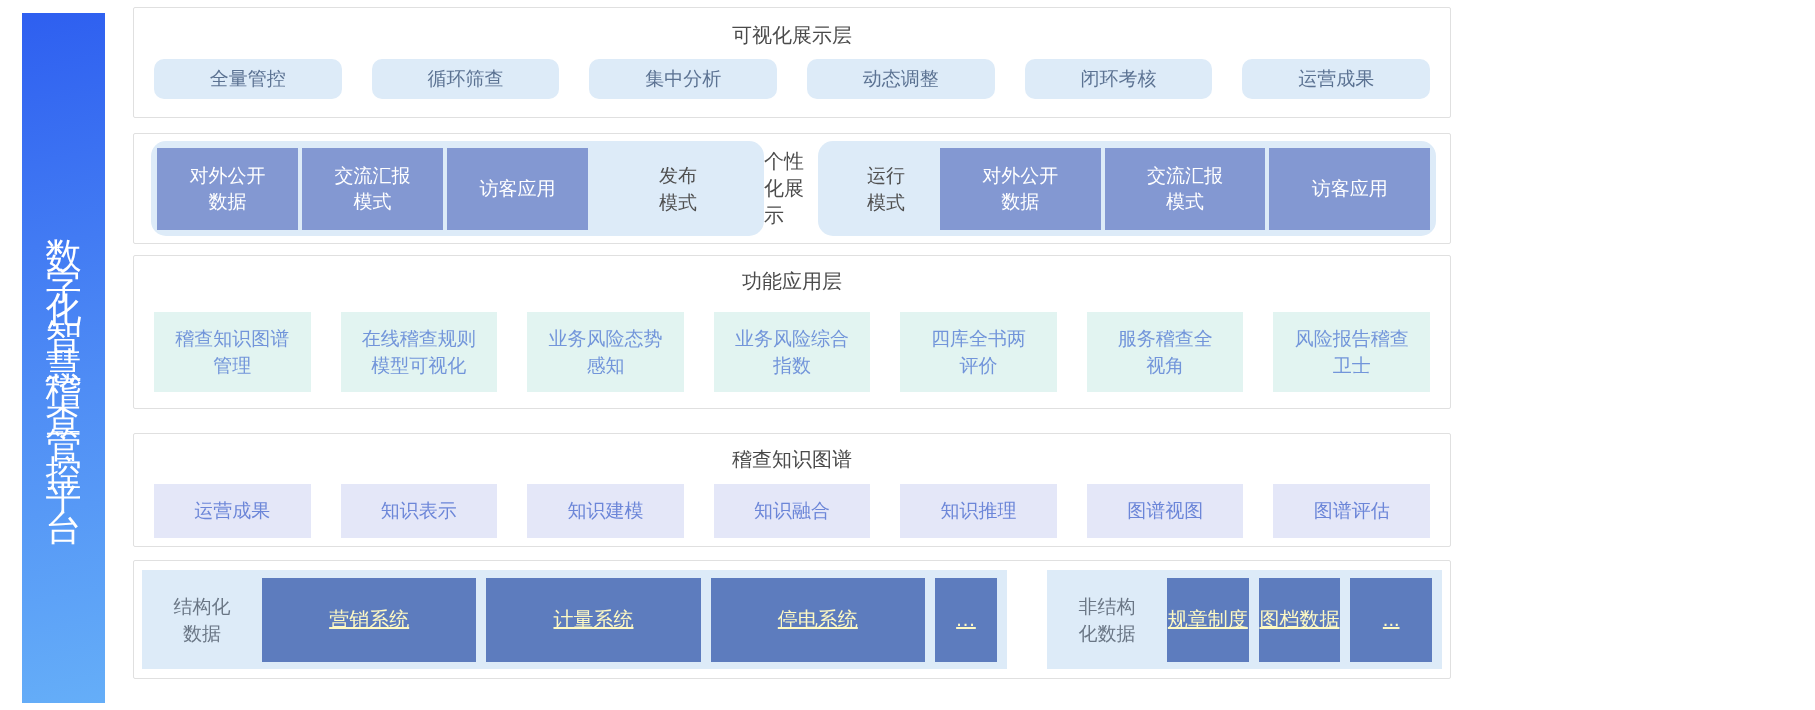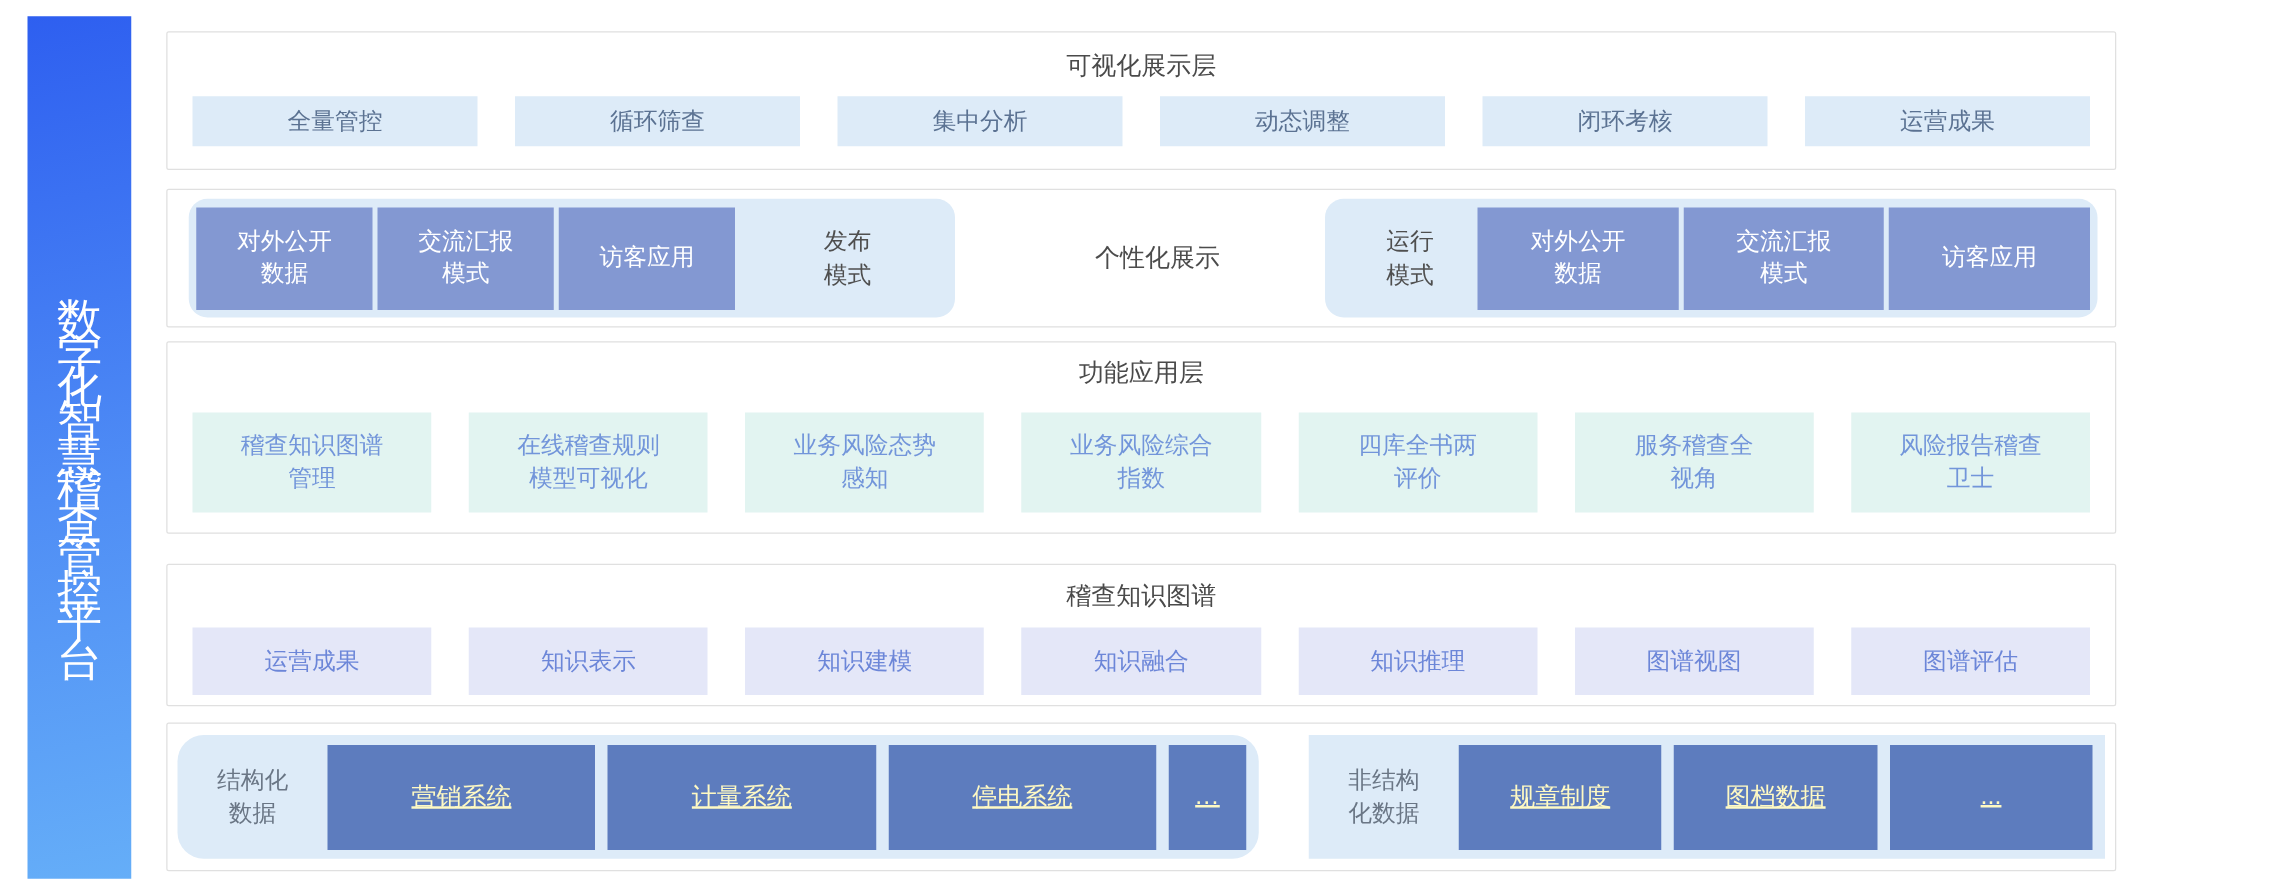--- a/index.html
+++ b/index.html
@@ -12,35 +12,35 @@
     position:absolute;left:22px;top:13px;width:83px;height:690px;
     background:linear-gradient(168deg,#2e5ff0 0%,#4f8df5 55%,#65aef8 100%);
     display:flex;align-items:center;justify-content:center;
   }
   .sidebar-text{
     writing-mode:vertical-rl;text-orientation:upright;
     color:#ffffff;font-size:36px;letter-spacing:27px;font-weight:500;
     line-height:1;white-space:nowrap;
   }
   
-  .main{position:absolute;left:133px;top:25px;width:1560px;display:flex;flex-direction:column;}
+  .main{position:absolute;left:133px;top:7px;width:1318px;display:flex;flex-direction:column;}
   .card{
     background:#ffffff;border:1px solid #e0e0e0;border-radius:2px;
     box-sizing:border-box;width:100%;
   }
   .card-title{
     font-size:20px;color:#4a4a4a;text-align:center;line-height:22px;
   }
   .pre{white-space:pre-line;}
   
   .card1{height:111px;margin-bottom:15px;padding-top:16px;}
   .row-boxes{display:flex;gap:30px;padding:0 20px;box-sizing:border-box;margin-top:13px;}
   .box-light{
     flex:1;height:40px;background:#ddebf8;color:#5b7292;font-size:19px;
-    display:flex;align-items:center;justify-content:center;text-align:center;
+    display:flex;align-items:center;justify-content:center;text-align:center;border-radius:10px;
   }
   
   .card2{height:111px;margin-bottom:11px;display:flex;align-items:stretch;padding:7px 14px 7px 17px;}
   .mode-panel{background:#ddebf8;display:flex;align-items:center;box-sizing:border-box;border-radius:15px;}
   .panel-left{width:613px;padding-left:6px;gap:4px;}
   .panel-right{width:618px;padding-right:6px;gap:4px;padding-left:18px;}
   .dark-box{
     background:#8398d2;color:#ffffff;font-size:19px;line-height:26px;
     display:flex;align-items:center;justify-content:center;text-align:center;
     height:82px;box-sizing:border-box;
@@ -48,40 +48,40 @@
   .panel-left .dark-box{width:141px;flex:0 0 141px;}
   .panel-right .dark-box{flex:1 1 0;}
   .mode-label{
     color:#4f4f4f;font-size:19px;line-height:27px;text-align:center;
     display:flex;align-items:center;justify-content:center;
   }
   .panel-left .mode-label{flex:1;}
   .panel-right .mode-label{flex:0 0 100px;}
   .center-label{
     flex:1;display:flex;align-items:center;justify-content:center;
-    font-size:20px;color:#4c4c4c;padding-left:28px;
+    font-size:20px;color:#4c4c4c;
   }
   
   .card3{height:154px;margin-bottom:24px;padding-top:14px;}
   .card3 .row-boxes{margin-top:20px;}
   .box-mint{
     flex:1;height:80px;background:#e2f4f1;color:#7295da;font-size:19px;line-height:27px;
     display:flex;align-items:center;justify-content:center;text-align:center;
   }
   
   .card4{height:114px;margin-bottom:13px;padding-top:14px;}
   .card4 .row-boxes{margin-top:14px;}
   .box-lav{
     flex:1;height:54px;background:#e4e7f8;color:#6c86d8;font-size:19px;
     display:flex;align-items:center;justify-content:center;text-align:center;
   }
   
   .card5{height:119px;display:flex;align-items:stretch;padding:9px 8px;gap:40px;}
   .data-panel{background:#ddebf8;display:flex;align-items:center;box-sizing:border-box;padding:0 10px;gap:10px;}
-  .data-panel-left{width:865px;border-radius:21px;}
+  .data-panel-left{width:865px;}
   .data-panel-right{flex:1;}
   .data-label{
     flex:0 0 100px;color:#6a7685;font-size:19px;line-height:27px;text-align:center;
     display:flex;align-items:center;justify-content:center;
   }
   .deep-box{
     background:#5d7cbe;color:#fef9c3;font-size:20px;height:84px;flex:1 1 0;
     display:flex;align-items:center;justify-content:center;text-align:center;font-weight:500;text-decoration:underline;
   }
   .deep-box.dots{flex:0 0 62px;letter-spacing:1px;}

